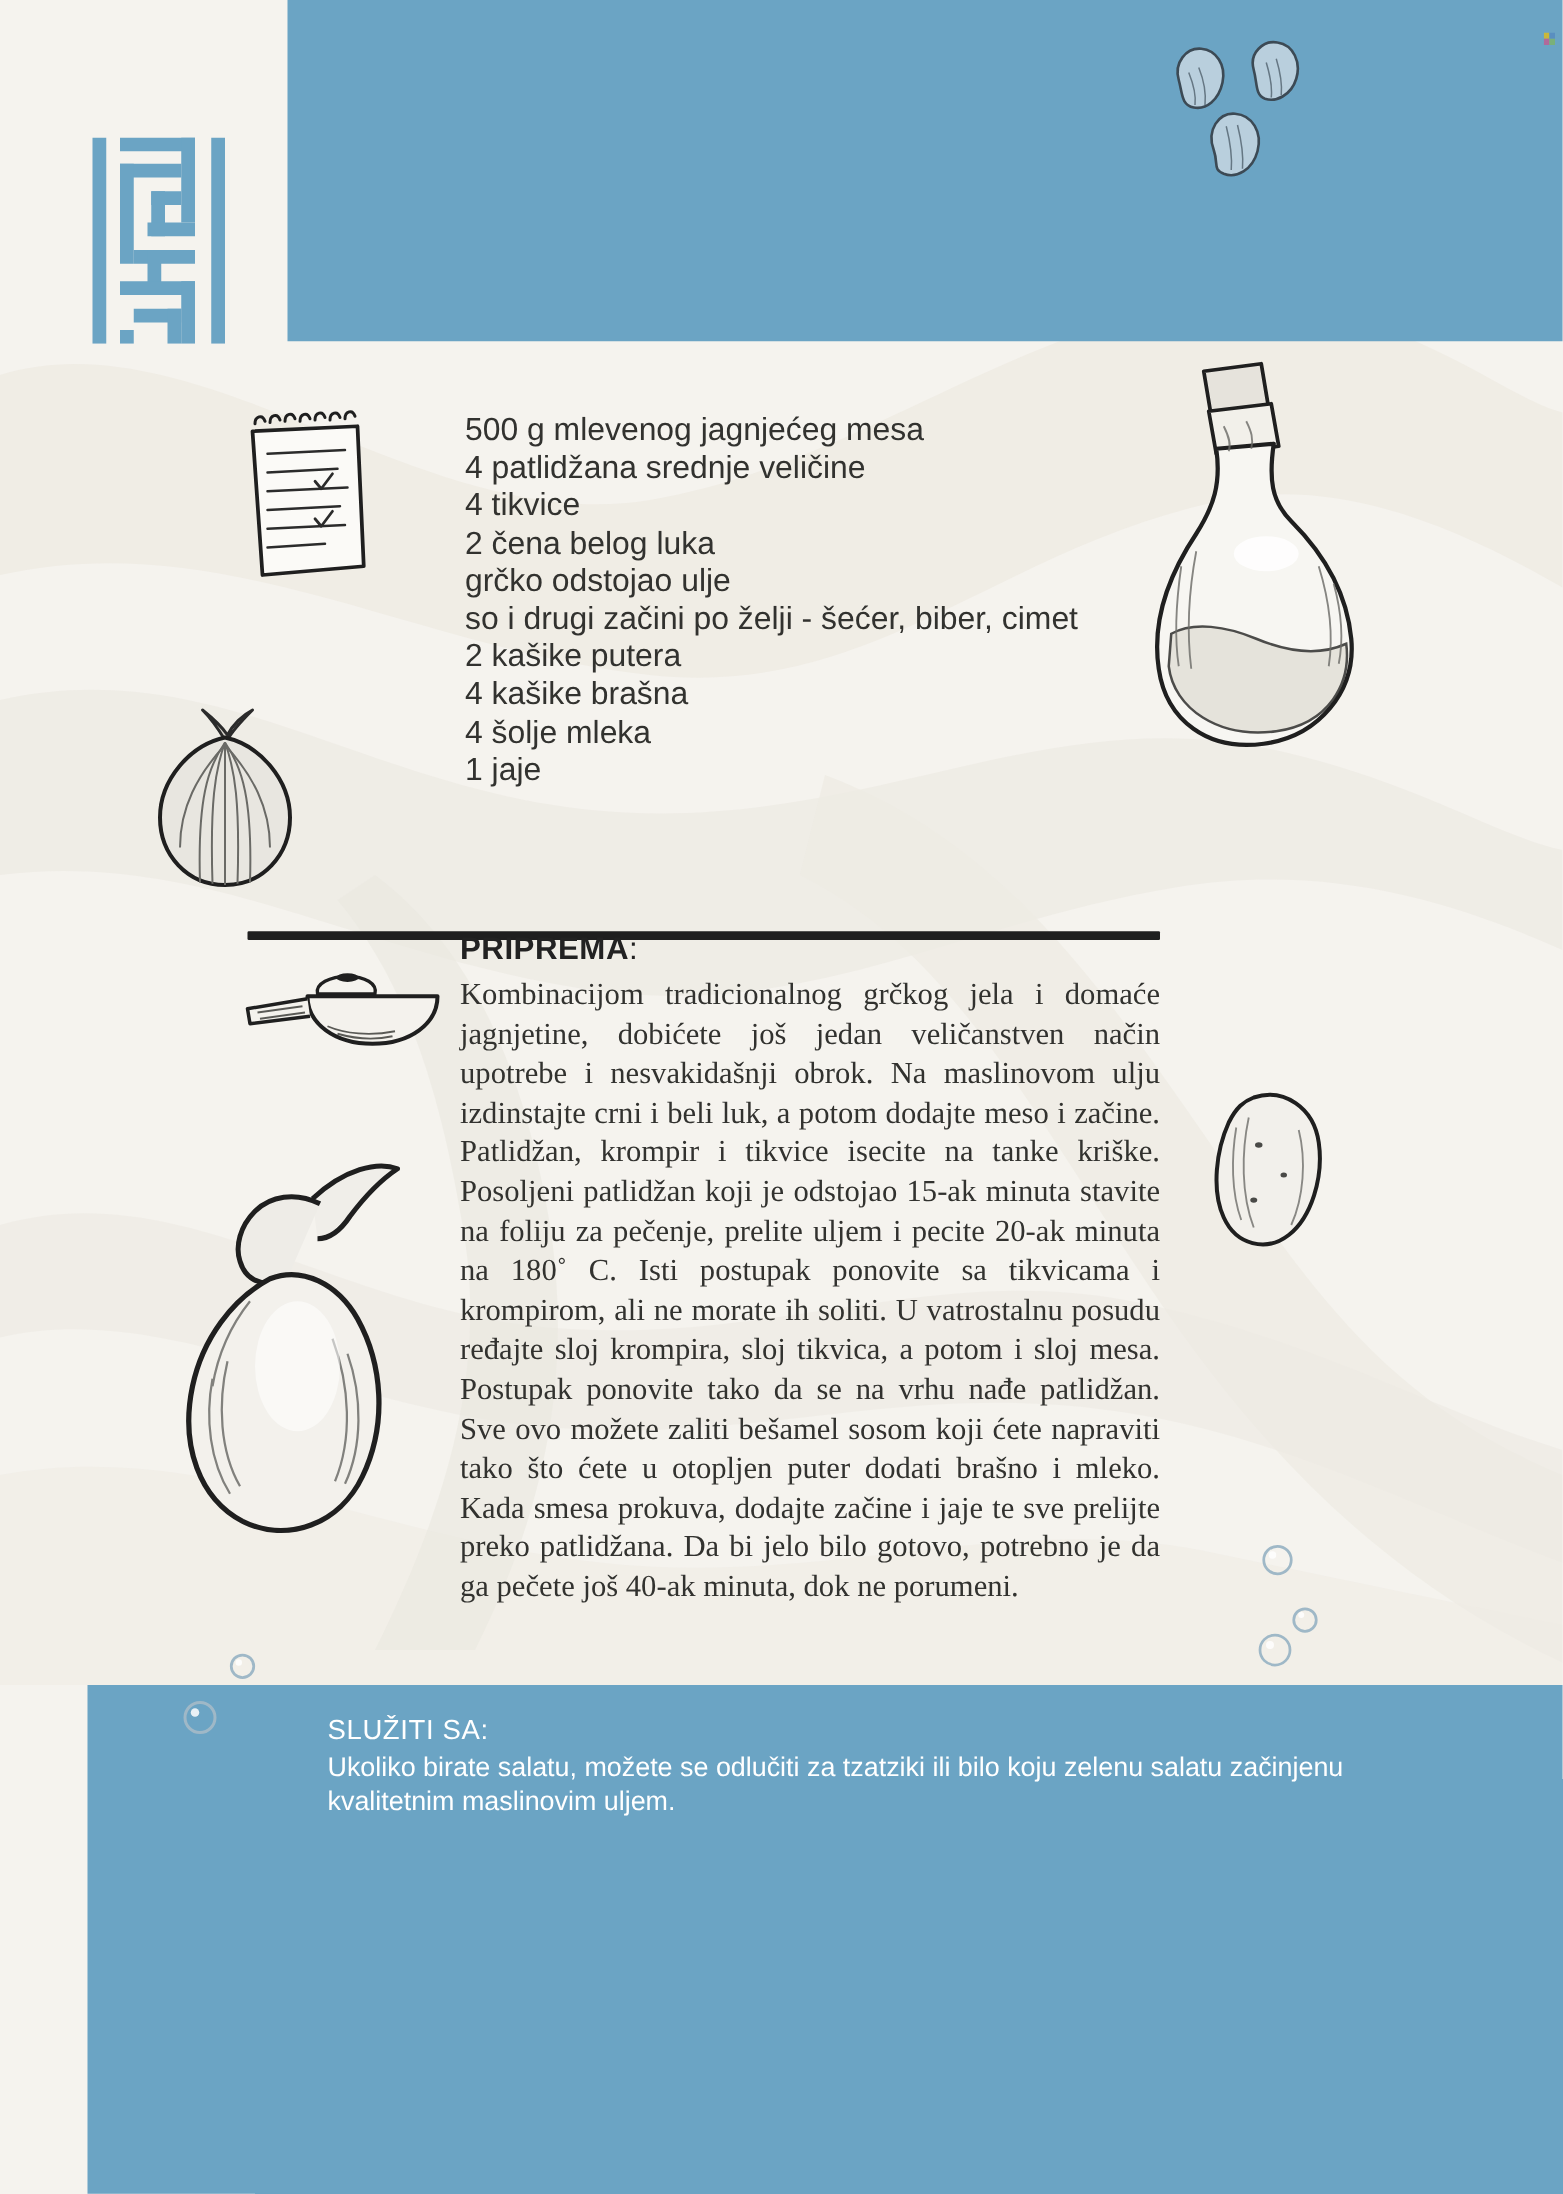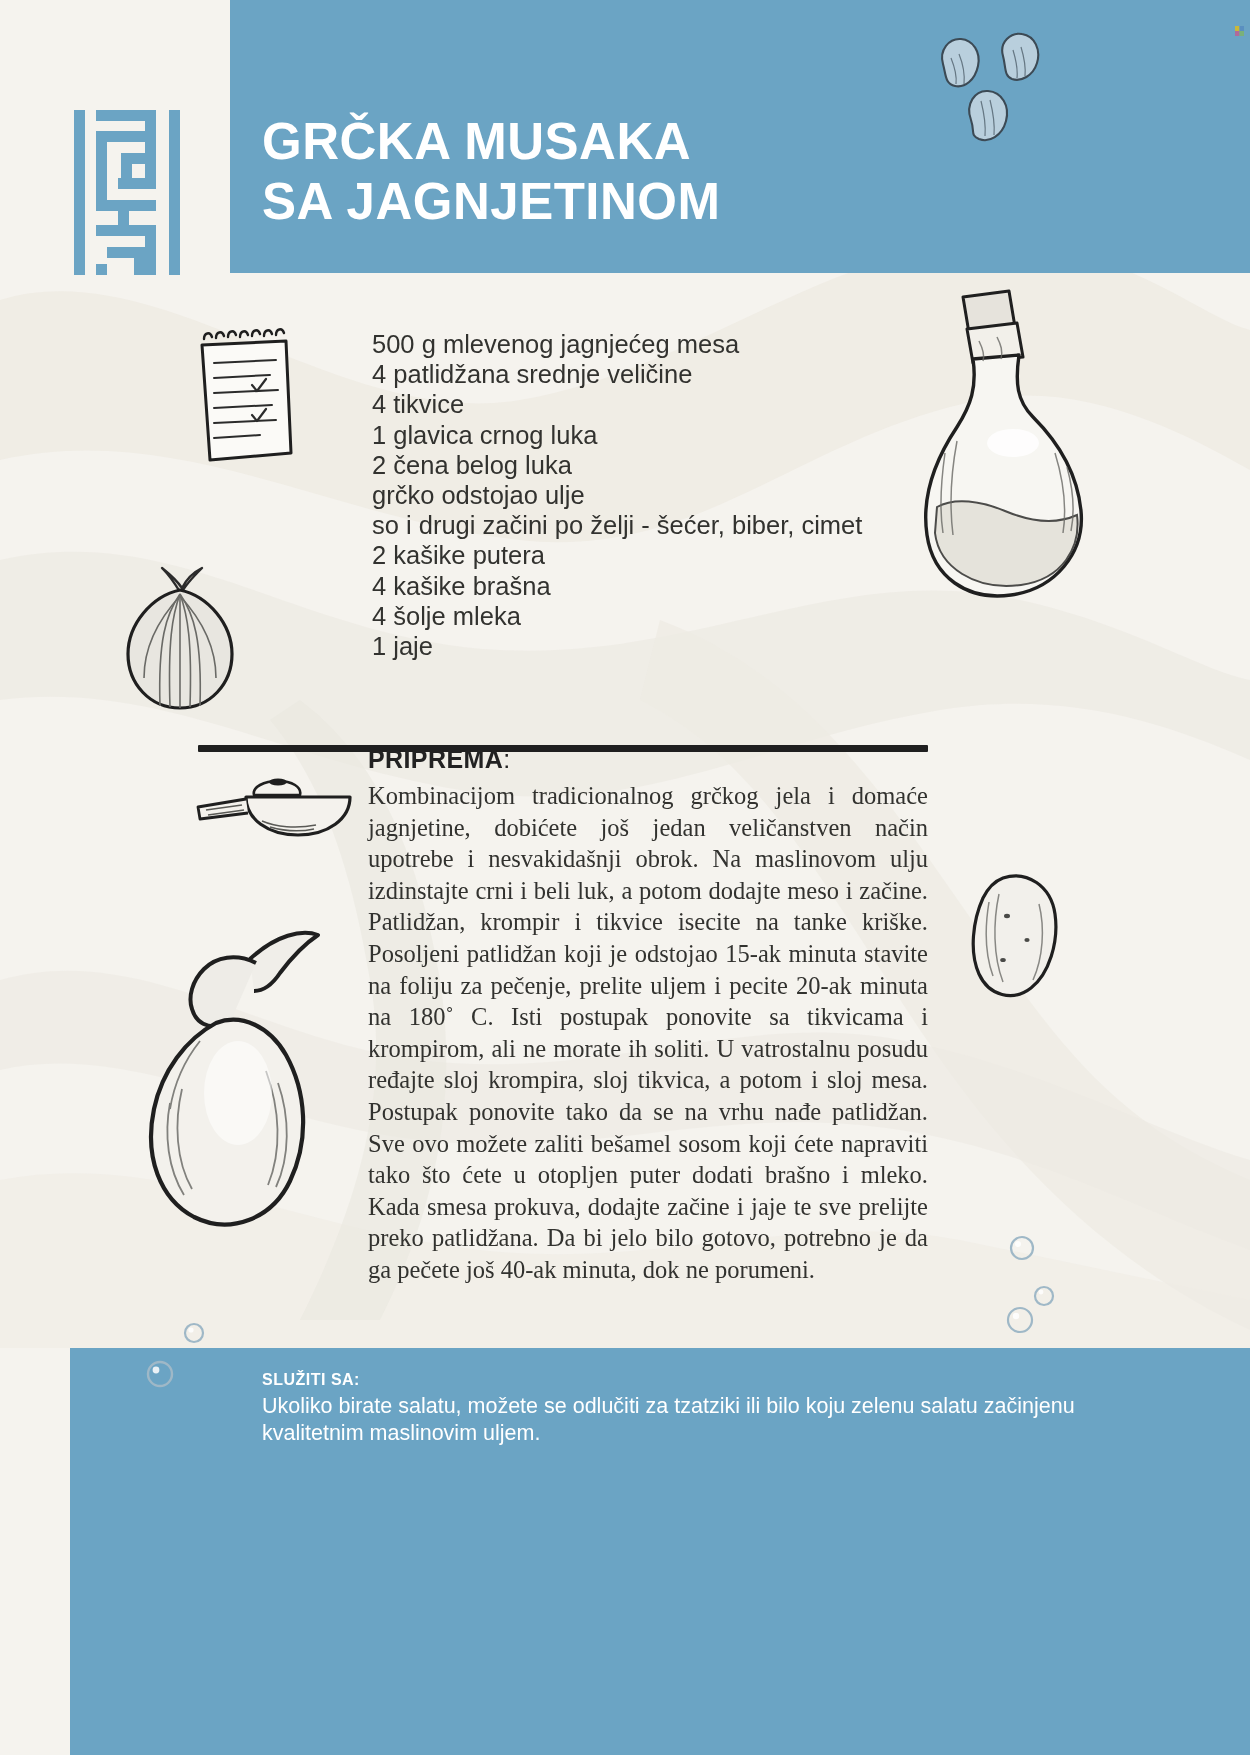--- a/index.html
+++ b/index.html
@@ -69,21 +69,21 @@
     text-align:justify; margin:0;font-family:Liberation Serif, serif;
   }
 
   
   .footer-band {
     position:absolute; left:70px; top:1348px; width:1180px; height:407px;
     background:#6ba4c4; z-index:2;
   }
   .footer-inner { position:absolute; left:262px; top:1371px; width:820px; z-index:4; color:#fff; }
   .footer-heading {
-    font-size:16px; font-weight:bold; letter-spacing:0.5px; margin:0 0 4px 0;
+    font-size:22px; font-weight:normal; letter-spacing:0.5px; margin:0 0 4px 0;
   }
   .footer-text { font-size:21.5px; line-height:27px; margin:0; }
 </style>
 </head>
 <body>
 
 <div class="page">
 
   <svg class="bg-waves" width="1250" height="1755" viewBox="0 0 1250 1755">
     <rect x="0" y="0" width="1250" height="1755" fill="#f5f3ee"></rect>
@@ -111,24 +111,20 @@
       <rect x="35" y="90" width="49" height="11"></rect>
       <rect x="46" y="90" width="11" height="36"></rect>
       <rect x="24" y="115" width="60" height="11"></rect>
       <rect x="73" y="115" width="11" height="50"></rect>
       <rect x="35" y="137" width="38" height="11"></rect>
       <rect x="62" y="137" width="11" height="28"></rect>
       <rect x="24" y="154" width="11" height="11"></rect>
     </g>
   </svg>
 
-  <div class="title-block">
-    <div class="title-line">GRČKA MUSAKA</div>
-    <div class="title-line">SA JAGNJETINOM</div>
-  </div>
 
   <svg class="header-garlic" width="130" height="125" viewBox="0 0 130 125">
     <g fill="#b9cfdd" stroke="#3c4a55" stroke-width="2.1" stroke-linejoin="round">
       <path d="M18,36 C14,22 24,10 36,11 C48,12 56,24 53,38 C50,52 40,60 30,58 C20,56 21,47 18,36 Z"></path>
       <path d="M78,28 C74,14 86,4 97,6 C110,8 116,22 112,35 C108,48 96,54 87,51 C79,48 81,39 78,28 Z"></path>
       <path d="M46,92 C40,76 50,62 63,63 C77,64 85,78 81,93 C77,108 64,115 54,111 C45,107 50,104 46,92 Z"></path>
     </g>
     <g stroke="#4a5a66" stroke-width="1.2" fill="none" opacity="0.75">
       <path d="M26,30 C30,40 32,48 31,56"></path>
       <path d="M34,26 C38,36 40,46 39,56"></path>
@@ -266,21 +262,20 @@
     <svg class="bubble-b" width="34" height="34" viewBox="0 0 34 34">
       <circle cx="17" cy="17" r="12" fill="none" stroke="#9fb8c7" stroke-width="2.4"></circle>
       <circle cx="13" cy="13" r="3.4" fill="#ffffff" opacity="0.85"></circle>
     </svg>
 
     <div class="ingredients-wrap">
       <ul class="ing-list">
         <li>500 g mlevenog jagnjećeg mesa</li>
         <li>4 patlidžana srednje veličine</li>
         <li>4 tikvice</li>
-        <li>1 glavica crnog luka</li>
         <li>2 čena belog luka</li>
         <li>grčko odstojao ulje</li>
         <li>so i drugi začini po želji  - šećer, biber, cimet</li>
         <li>2 kašike putera</li>
         <li>4 kašike brašna</li>
         <li>4 šolje mleka</li>
         <li>1 jaje</li>
       </ul>
     </div>
 

